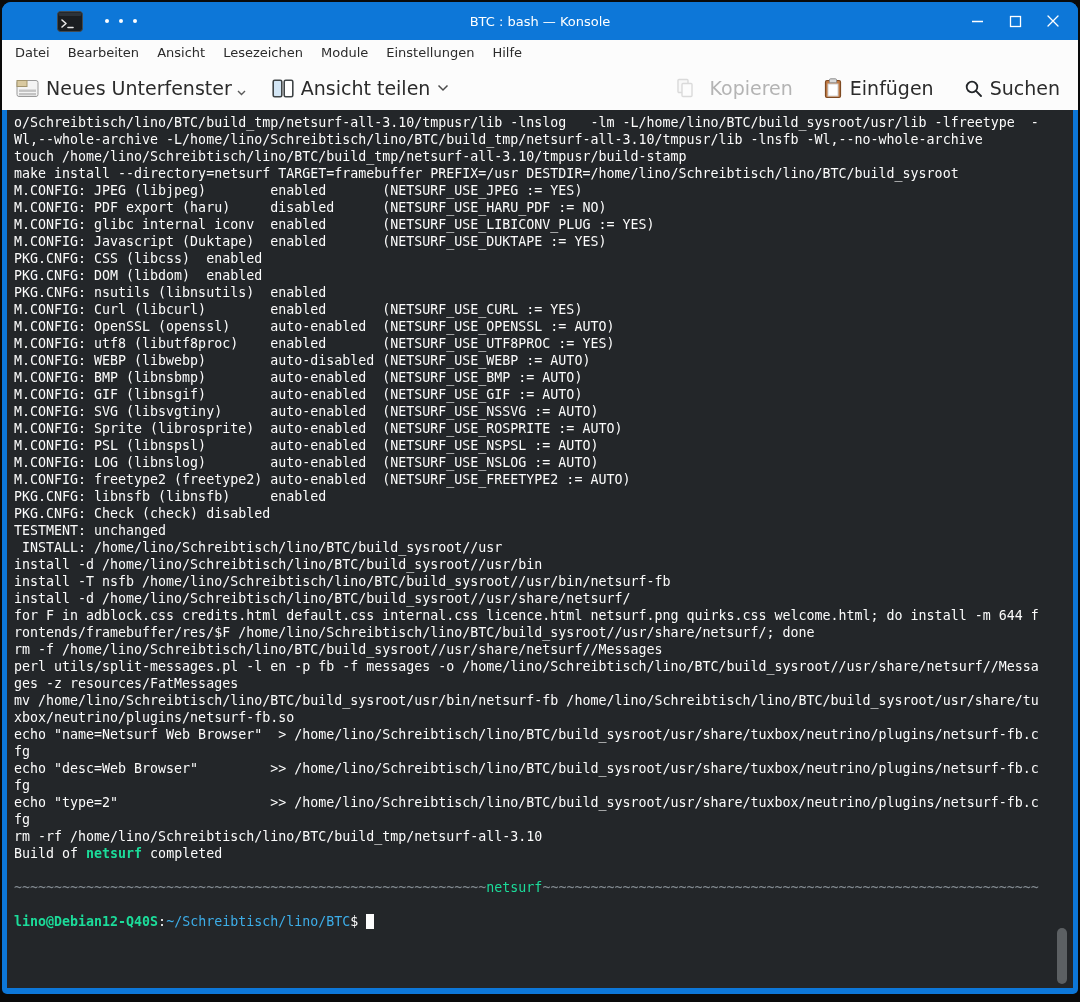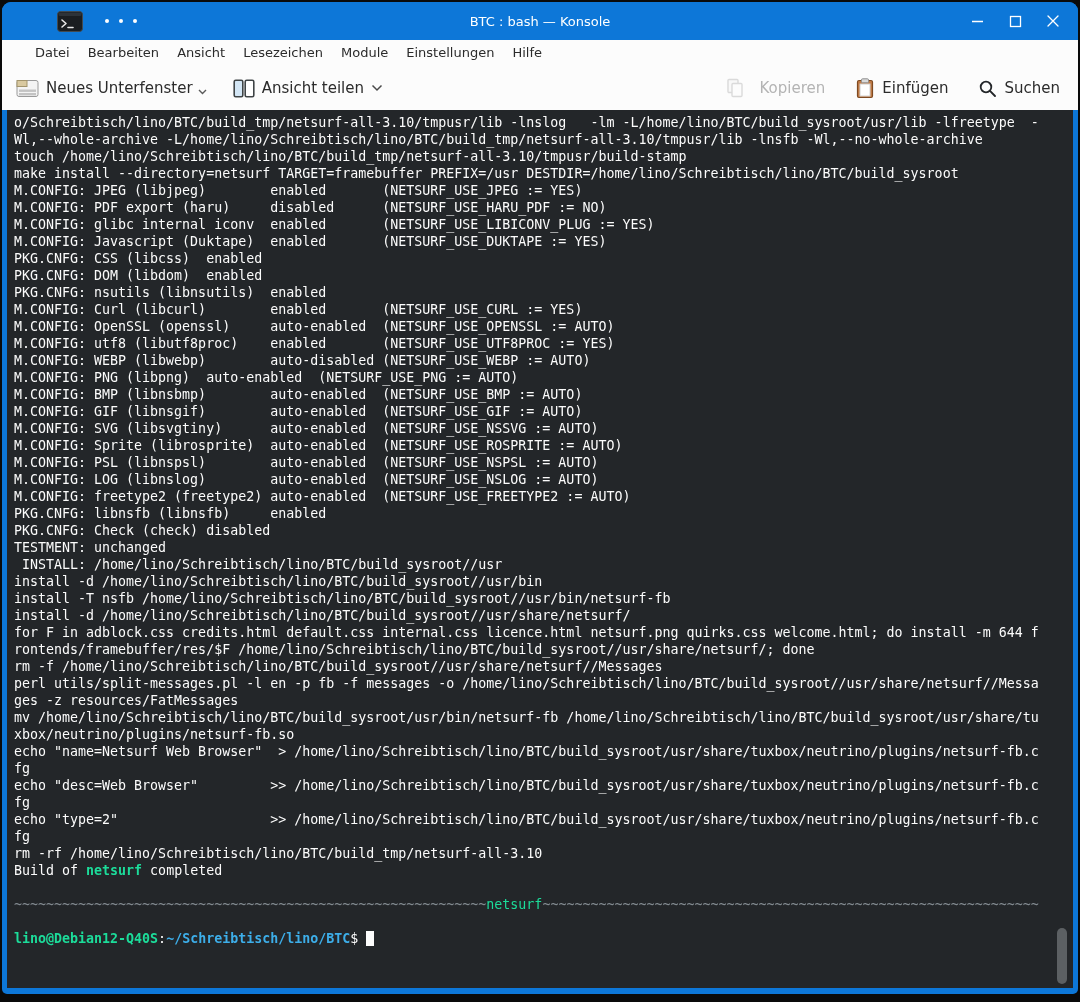--- a/index.html
+++ b/index.html
@@ -9,42 +9,42 @@
           background:var(--accent,#0d77d8);border-radius:9px 9px 5px 5px;overflow:hidden;}
   
   .titlebar{height:38px;background:var(--accent,#0d77d8);display:flex;align-items:center;position:relative;}
   .app-icon{margin-left:55px;display:flex;align-items:center;}
   .dots{display:flex;gap:10px;margin-left:22px;}
   .dots i{width:4px;height:4px;border-radius:50%;background:#fff;display:block;}
   .title-text{position:absolute;left:0;right:0;text-align:center;color:#ffffff;font-size:13px;}
   .winbtns{position:absolute;right:14px;top:0;height:38px;display:flex;align-items:center;gap:16px;}
   .winbtn{width:22px;height:22px;display:flex;align-items:center;justify-content:center;cursor:default;}
   
-  .menubar{height:26px;background:#fcfcfc;display:flex;align-items:center;padding-left:24px;}
+  .menubar{height:26px;background:#fcfcfc;display:flex;align-items:center;padding-left:4px;}
   .menu-item{font-size:13px;color:#2b2b2b;padding:0 9px;line-height:26px;}
   
   .toolbar{height:44px;background:#fcfcfc;display:flex;align-items:center;padding:0 18px 0 14px;}
-  .tbtn{display:flex;align-items:center;gap:7px;font-size:15px;color:#2b2b2b;position:relative;text-align:right;}
+  .tbtn{display:flex;align-items:center;gap:7px;font-size:19px;color:#2b2b2b;position:relative;text-align:right;}
   .tbtn .lbl{white-space:nowrap;}
   .tbtn.disabled .lbl{color:#b4b4b4;margin-left:8px;}
   .tbtn.disabled svg{opacity:.5;}
   .tb-left{display:flex;align-items:center;gap:26px;}
   .tb-right{margin-left:auto;display:flex;align-items:center;gap:30px;}
   .drop-under{align-self:flex-end;margin:0 0 3px -2px;}
   
   .term{position:relative;margin:0 5px 6px 5px;height:878px;background:var(--term-bg,#232629);
         overflow:hidden;}
   .screen{padding:4px 6px 0 7px;
           font-family:"DejaVu Sans Mono","Liberation Mono",monospace;
           font-size:13.3px;line-height:17px;color:var(--fg,#fcfcfc);}
   .trow{white-space:pre;min-height:17px;}
   .s-fg{color:var(--fg,#fcfcfc);}
   .s-greenb{color:var(--green,#1cdc9a);font-weight:bold;}
   .s-green{color:var(--green,#1cdc9a);}
-  .s-blueb{color:var(--blue,#3daee9);font-weight:bold;}
+  .s-blueb{color:var(--blue,#3daee9);font-weight:normal;}
   .s-dim{color:var(--dim,#828a90);}
   .s-cursor{background:var(--fg,#fcfcfc);color:transparent;}
   .scroll-thumb{position:absolute;right:6px;bottom:4px;width:10px;height:56px;border-radius:5px;
                 background:var(--scrollbar,#5c6063);}
 </style>
 </head>
 <body style="--accent: #0d77d8; --term-bg: #232629; --fg: #fcfcfc; --green: #1cdc9a; --blue: #3daee9; --dim: #828a90; --scrollbar: #5c6063;">
 
 <div class="window">
 
@@ -153,21 +153,20 @@
         <div class="trow"><span class="s-fg">M.CONFIG: PDF export (haru)     disabled      (NETSURF_USE_HARU_PDF := NO)</span></div>
         <div class="trow"><span class="s-fg">M.CONFIG: glibc internal iconv  enabled       (NETSURF_USE_LIBICONV_PLUG := YES)</span></div>
         <div class="trow"><span class="s-fg">M.CONFIG: Javascript (Duktape)  enabled       (NETSURF_USE_DUKTAPE := YES)</span></div>
         <div class="trow"><span class="s-fg">PKG.CNFG: CSS (libcss)  enabled</span></div>
         <div class="trow"><span class="s-fg">PKG.CNFG: DOM (libdom)  enabled</span></div>
         <div class="trow"><span class="s-fg">PKG.CNFG: nsutils (libnsutils)  enabled</span></div>
         <div class="trow"><span class="s-fg">M.CONFIG: Curl (libcurl)        enabled       (NETSURF_USE_CURL := YES)</span></div>
         <div class="trow"><span class="s-fg">M.CONFIG: OpenSSL (openssl)     auto-enabled  (NETSURF_USE_OPENSSL := AUTO)</span></div>
         <div class="trow"><span class="s-fg">M.CONFIG: utf8 (libutf8proc)    enabled       (NETSURF_USE_UTF8PROC := YES)</span></div>
         <div class="trow"><span class="s-fg">M.CONFIG: WEBP (libwebp)        auto-disabled (NETSURF_USE_WEBP := AUTO)</span></div>
-        <div class="trow"><span class="s-fg">M.CONFIG: PNG (libpng)  auto-enabled  (NETSURF_USE_PNG := AUTO)</span></div>
         <div class="trow"><span class="s-fg">M.CONFIG: BMP (libnsbmp)        auto-enabled  (NETSURF_USE_BMP := AUTO)</span></div>
         <div class="trow"><span class="s-fg">M.CONFIG: GIF (libnsgif)        auto-enabled  (NETSURF_USE_GIF := AUTO)</span></div>
         <div class="trow"><span class="s-fg">M.CONFIG: SVG (libsvgtiny)      auto-enabled  (NETSURF_USE_NSSVG := AUTO)</span></div>
         <div class="trow"><span class="s-fg">M.CONFIG: Sprite (librosprite)  auto-enabled  (NETSURF_USE_ROSPRITE := AUTO)</span></div>
         <div class="trow"><span class="s-fg">M.CONFIG: PSL (libnspsl)        auto-enabled  (NETSURF_USE_NSPSL := AUTO)</span></div>
         <div class="trow"><span class="s-fg">M.CONFIG: LOG (libnslog)        auto-enabled  (NETSURF_USE_NSLOG := AUTO)</span></div>
         <div class="trow"><span class="s-fg">M.CONFIG: freetype2 (freetype2) auto-enabled  (NETSURF_USE_FREETYPE2 := AUTO)</span></div>
         <div class="trow"><span class="s-fg">PKG.CNFG: libnsfb (libnsfb)     enabled</span></div>
         <div class="trow"><span class="s-fg">PKG.CNFG: Check (check) disabled</span></div>
         <div class="trow"><span class="s-fg">TESTMENT: unchanged</span></div>

